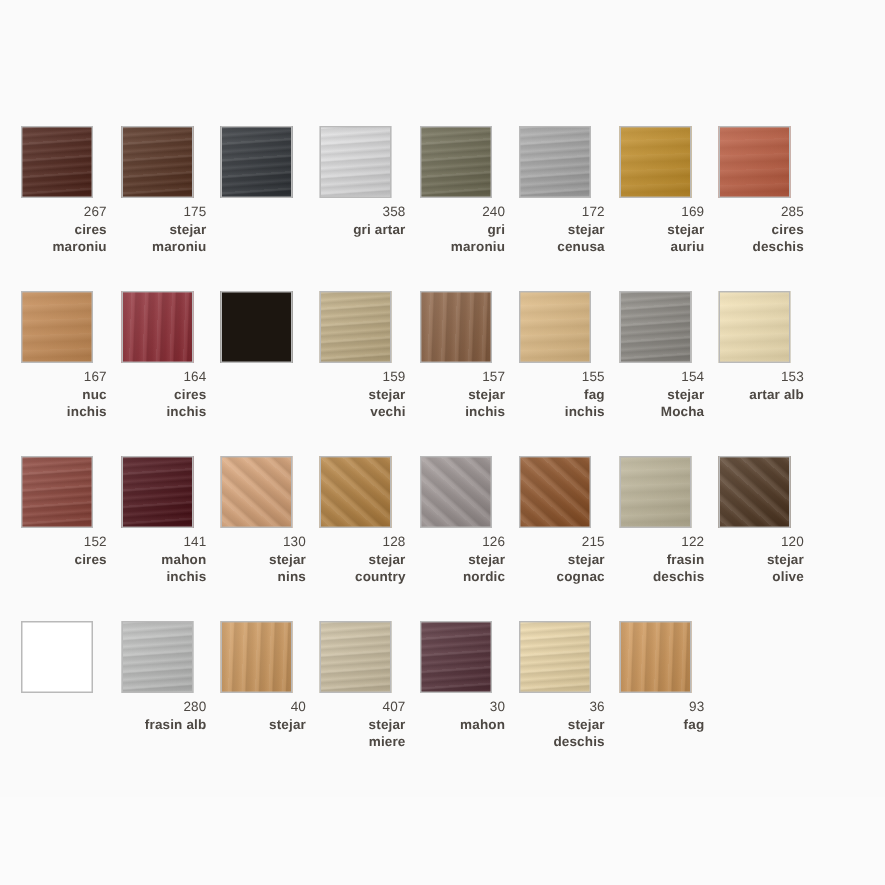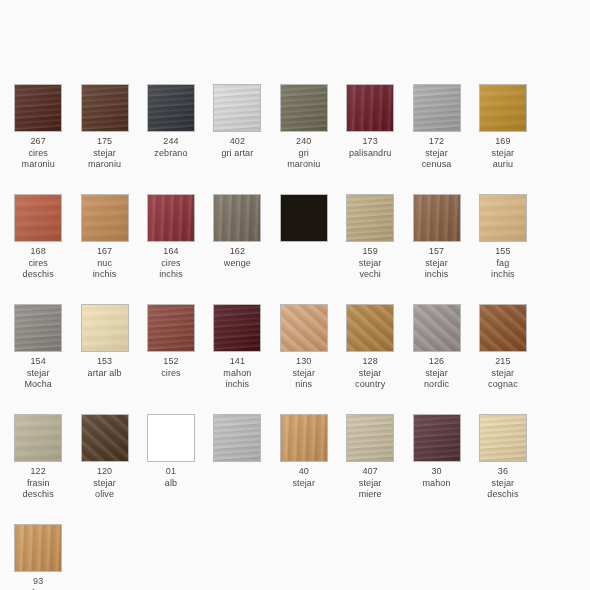--- a/index.html
+++ b/index.html
@@ -59,36 +59,37 @@
   .swatch-chip .grain {
     position: absolute;
     left: -25%;
     top: -25%;
     width: 150%;
     height: 150%;
   }
   .swatch-caption {
     margin-top: 4px;
     width: 66px;
-    text-align: center;
+    text-align: right;
     color: #4d4843;
     font-size: 9px;
     line-height: 11.5px;
     letter-spacing: 0.1px;
   }
   .swatch-code {
     display: block;
     font-size: 9px;
     line-height: 11.5px;
   }
   .swatch-name {
     display: block;
     font-size: 9px;
     line-height: 11.5px;
     white-space: pre-line;
+    font-weight: bold;
   }
   .grain-h {
     background-image:
       repeating-linear-gradient(
         176deg,
         rgba(255,255,255,0.10) 0px,
         rgba(255,255,255,0.10) 1px,
         rgba(0,0,0,0.10) 2px,
         rgba(0,0,0,0.06) 4px,
         rgba(255,255,255,0.07) 6px,
@@ -163,57 +164,43 @@
             <span class="swatch-code">175</span>
             <span class="swatch-name">stejar
 maroniu</span>
           </div>
         </div>
         <div class="swatch-cell">
           <div class="swatch-chip" style="background-color: rgb(47, 51, 56);">
             <div class="grain grain-h"></div>
             <div class="sheen"></div>
           </div>
-          <div class="swatch-caption">
-            <span class="swatch-code">244</span>
-            <span class="swatch-name">zebrano</span>
-          </div>
         </div>
         <div class="swatch-cell">
           <div class="swatch-chip" style="background-color: rgb(223, 223, 224);">
             <div class="grain grain-h"></div>
             <div class="sheen"></div>
           </div>
           <div class="swatch-caption">
-            <span class="swatch-code">402</span>
+            <span class="swatch-code">358</span>
             <span class="swatch-name">gri artar</span>
           </div>
         </div>
         <div class="swatch-cell">
           <div class="swatch-chip" style="background-color: rgb(110, 107, 83);">
             <div class="grain grain-h"></div>
             <div class="sheen"></div>
           </div>
           <div class="swatch-caption">
             <span class="swatch-code">240</span>
             <span class="swatch-name">gri
 maroniu</span>
           </div>
         </div>
         <div class="swatch-cell">
-          <div class="swatch-chip" style="background-color: rgb(108, 23, 34);">
-            <div class="grain grain-v"></div>
-            <div class="sheen"></div>
-          </div>
-          <div class="swatch-caption">
-            <span class="swatch-code">173</span>
-            <span class="swatch-name">palisandru</span>
-          </div>
-        </div>
-        <div class="swatch-cell">
           <div class="swatch-chip" style="background-color: rgb(169, 169, 169);">
             <div class="grain grain-h"></div>
             <div class="sheen"></div>
           </div>
           <div class="swatch-caption">
             <span class="swatch-code">172</span>
             <span class="swatch-name">stejar
 cenusa</span>
           </div>
         </div>
@@ -227,21 +214,21 @@
             <span class="swatch-name">stejar
 auriu</span>
           </div>
         </div>
         <div class="swatch-cell">
           <div class="swatch-chip" style="background-color: rgb(186, 90, 62);">
             <div class="grain grain-soft"></div>
             <div class="sheen"></div>
           </div>
           <div class="swatch-caption">
-            <span class="swatch-code">168</span>
+            <span class="swatch-code">285</span>
             <span class="swatch-name">cires
 deschis</span>
           </div>
         </div>
         <div class="swatch-cell">
           <div class="swatch-chip" style="background-color: rgb(196, 137, 82);">
             <div class="grain grain-soft"></div>
             <div class="sheen"></div>
           </div>
           <div class="swatch-caption">
@@ -255,30 +242,20 @@
             <div class="grain grain-v"></div>
             <div class="sheen"></div>
           </div>
           <div class="swatch-caption">
             <span class="swatch-code">164</span>
             <span class="swatch-name">cires
 inchis</span>
           </div>
         </div>
         <div class="swatch-cell">
-          <div class="swatch-chip" style="background-color: rgb(120, 108, 93);">
-            <div class="grain grain-v"></div>
-            <div class="sheen"></div>
-          </div>
-          <div class="swatch-caption">
-            <span class="swatch-code">162</span>
-            <span class="swatch-name">wenge</span>
-          </div>
-        </div>
-        <div class="swatch-cell">
           <div class="swatch-chip" style="background-color: rgb(28, 22, 16);">
             <div class="grain grain-plain"></div>
           </div>
         </div>
         <div class="swatch-cell">
           <div class="swatch-chip" style="background-color: rgb(194, 175, 133);">
             <div class="grain grain-h"></div>
             <div class="sheen"></div>
           </div>
           <div class="swatch-caption">
@@ -414,29 +391,29 @@
           <div class="swatch-caption">
             <span class="swatch-code">120</span>
             <span class="swatch-name">stejar
 olive</span>
           </div>
         </div>
         <div class="swatch-cell">
           <div class="swatch-chip" style="background-color: rgb(255, 255, 255);">
             <div class="grain grain-plain"></div>
           </div>
-          <div class="swatch-caption">
-            <span class="swatch-code">01</span>
-            <span class="swatch-name">alb</span>
-          </div>
         </div>
         <div class="swatch-cell">
           <div class="swatch-chip" style="background-color: rgb(192, 193, 192);">
             <div class="grain grain-h"></div>
             <div class="sheen"></div>
+          </div>
+          <div class="swatch-caption">
+            <span class="swatch-code">280</span>
+            <span class="swatch-name">frasin alb</span>
           </div>
         </div>
         <div class="swatch-cell">
           <div class="swatch-chip" style="background-color: rgb(208, 154, 94);">
             <div class="grain grain-v"></div>
             <div class="sheen"></div>
           </div>
           <div class="swatch-caption">
             <span class="swatch-code">40</span>
             <span class="swatch-name">stejar</span>

